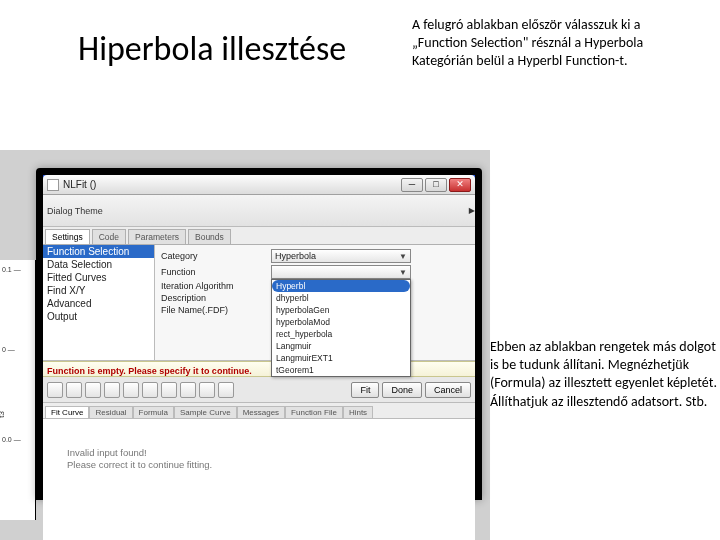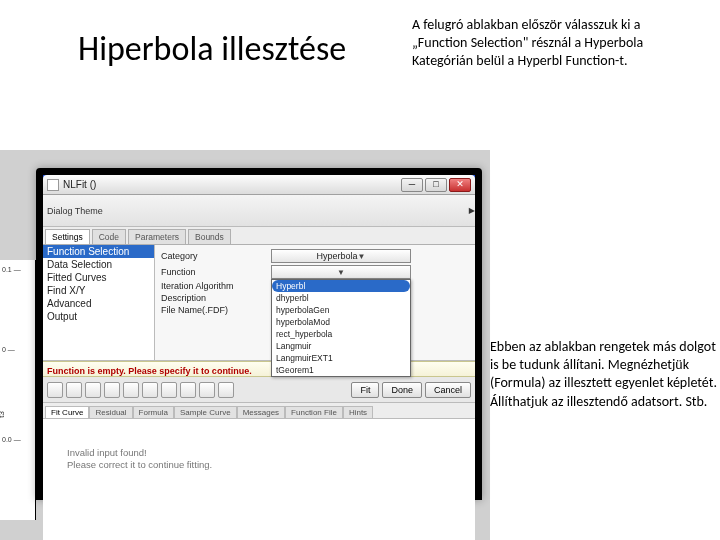--- a/index.html
+++ b/index.html
@@ -35,21 +35,21 @@
   .tab.active { background: #fff; color: #000; }
 
   .panel-body { display: flex; height: 116px; background: #f7f7f7; border-bottom: 1px solid #bbb; }
   .side-list { width: 112px; border-right: 1px solid #bbb; background: #fff; overflow: hidden; }
   .side-list .item { padding: 1px 4px; font-size: 10px; color: #222; }
   .side-list .item.sel { background: #2a6ac8; color: #fff; }
 
   .form { flex: 1; padding: 4px 6px; font-size: 9px; color: #222; }
   .form-row { display: flex; align-items: center; margin-bottom: 2px; position: relative; }
   .form-row .lbl { width: 110px; }
-  .select { width: 140px; height: 14px; border: 1px solid #888; background: linear-gradient(#fff,#e6e6e6); display:flex; align-items:center; justify-content:center; padding:0 3px; font-size:9px;}
+  .select { width: 140px; height: 14px; border: 1px solid #888; background: linear-gradient(#fff,#e6e6e6); display:flex; align-items:center; justify-content:space-between; padding:0 3px; font-size:9px;}
   .select .arrow { font-size:8px; color:#444;}
 
   .dropdown { position:absolute; top:14px; left:110px; width:140px; background:#fff; border:1px solid #666; box-shadow:1px 1px 3px rgba(0,0,0,.3); z-index:5;}
   .dropdown .opt { padding:1px 4px; font-size:8.5px;border-radius:6px; }
   .dropdown .opt.sel { background:#2a6ac8; color:#fff;}
 
   .warn-row { height:16px; background:linear-gradient(#fffef0,#f5f2d8); border-top:1px solid #c9c68e; border-bottom:1px solid #c9c68e; display:flex; align-items:flex-end; padding:0 4px;}
   .warn-row .txt { color:#b00000; font-size:9px; font-weight:bold;}
 
   .toolbar { height:26px; display:flex; align-items:center; padding:0 4px; gap:3px; background:#e8e8e8; border-bottom:1px solid #bbb;}

